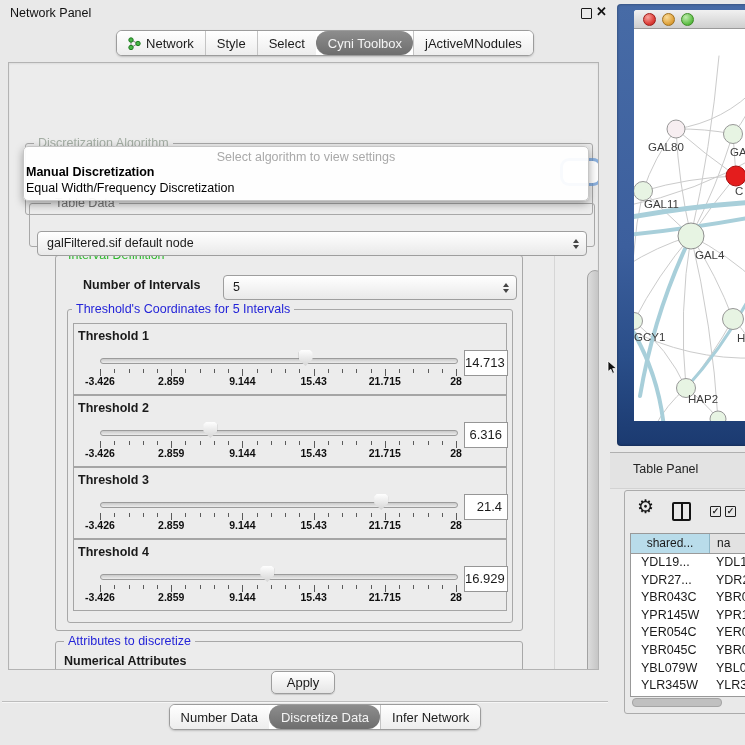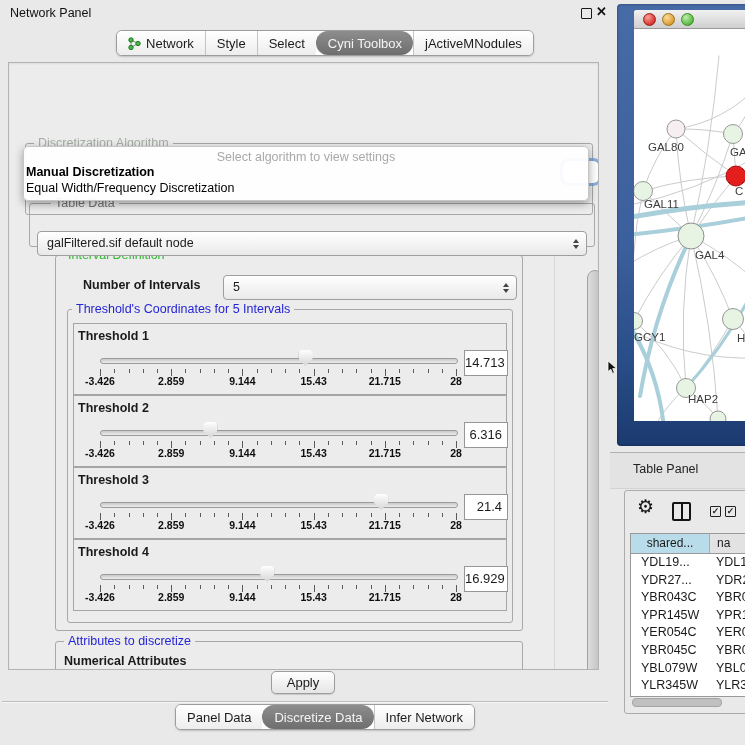--- a/index.html
+++ b/index.html
@@ -372,21 +372,21 @@
       <div id="attrs-label">Numerical Attributes</div>
 
     </div>
   </div>
 
   <div class="abs" id="apply-btn">Apply</div>
   <div class="abs" id="hline-bottom"></div>
   <div class="abs tabbar" id="tabbar-bottom">
     <div class="tabgroup" id="bottom-tabgroup">
         <div class="seg">
-          <span>Panel Data</span>
+          <span>Number Data</span>
         </div>
         <div class="seg sel">
           <span>Discretize Data</span>
         </div>
         <div class="seg">
           <span>Infer Network</span>
         </div>
       </div>
   </div>
 

